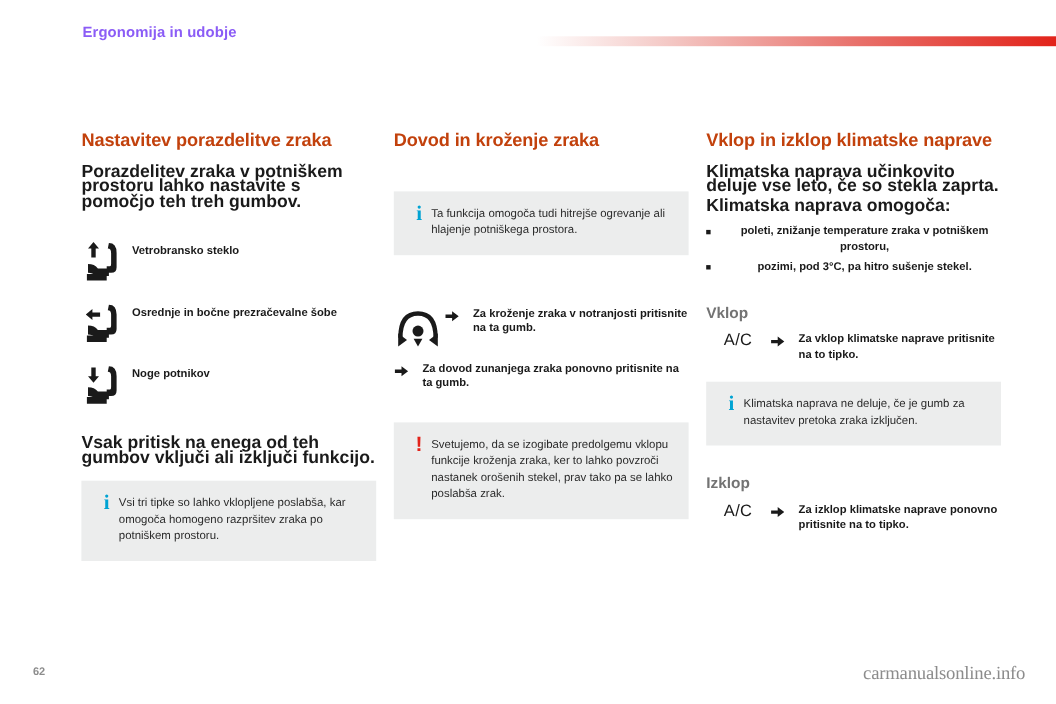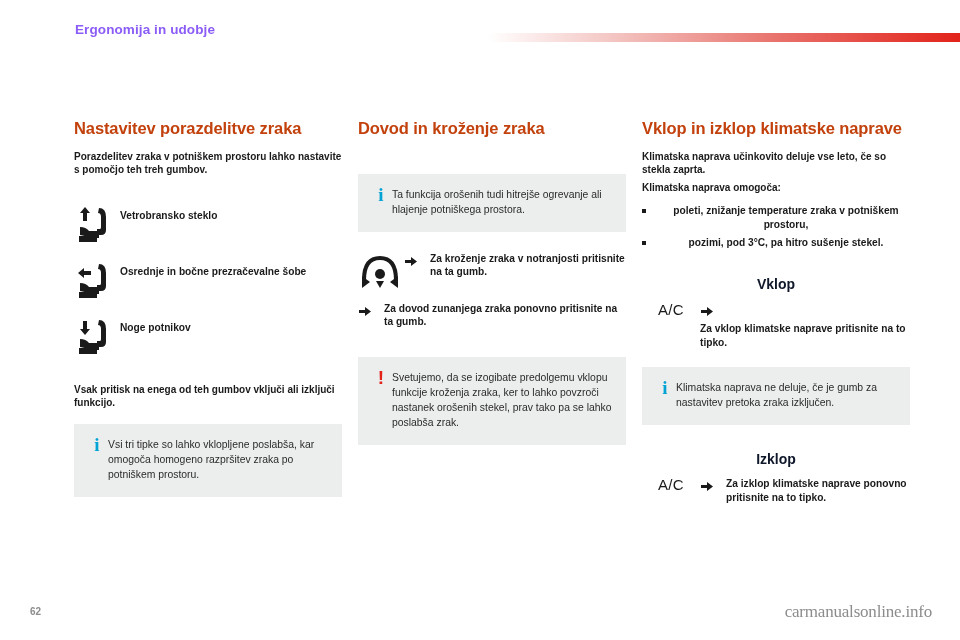--- a/index.html
+++ b/index.html
@@ -63,26 +63,25 @@
     line-height: 20px;
     font-weight: bold;
     color: #c2410c;
     letter-spacing: -.1px;
   }
   h3.sub-title {
     margin: 0 0 6px 0;
     font-size: 14px;
     line-height: 17px;
     font-weight: bold;
-    color: #0f172a;
-    text-align: center;
+    color: #737373;
   }
   p.body {
     margin: 0 0 14px 0;
-    font-size: 10px;
+    font-size: 16px;
     line-height: 13.4px;
     color: #1a1a1a;
     font-weight: bold;
   }
 
   
   .icon-row {
     display: flex;
     align-items: flex-start;
     margin-bottom: 16px;
@@ -285,26 +284,26 @@
     </div>
   </div>
 
   <div class="col col-2">
     <h2 class="section-title">Dovod in kroženje zraka</h2>
 
     <div style="height:24px"></div>
 
     <div class="note-box" style="width:268px;">
       <div class="note-mark info">i</div>
-      <div class="note-text">Ta funkcija orošenih tudi hitrejše ogrevanje ali hlajenje potniškega prostora.</div>
+      <div class="note-text">Ta funkcija omogoča tudi hitrejše ogrevanje ali hlajenje potniškega prostora.</div>
     </div>
 
     <div style="height:18px"></div>
 
-    <div class="icon-row" style="margin-bottom:12px;">
+    <div class="icon-row" style="margin-bottom:12px;margin-top:27px;">
       <div class="icon-box">
         <svg width="44" height="40" viewBox="0 0 44 40">
           <g fill="none" stroke="#1a1a1a" stroke-width="4">
             <path d="M6 30 q0 -22 16 -22 q16 0 16 22"></path>
           </g>
           <g fill="#1a1a1a">
             <path d="M4 26 l8 6 -8 6 z"></path>
             <path d="M40 26 l-8 6 8 6 z"></path>
             <circle cx="22" cy="24" r="5"></circle>
             <path d="M18 31 l8 0 -4 7 z"></path>
@@ -353,21 +352,21 @@
     </ul>
 
     <div style="height:22px"></div>
 
     <h3 class="sub-title">Vklop</h3>
 
     <div class="btn-row" style="margin-bottom:18px;">
       <div class="btn-cell">
         <span class="ac-label">A/C</span>
       </div>
-      <div style="display:flex; align-items:flex-start; padding-top:3px;flex-direction:column;">
+      <div style="display:flex; align-items:flex-start; padding-top:3px;">
         <div class="hand-glyph">
           <svg width="16" height="13" viewBox="0 0 16 13">
             <g fill="#1a1a1a">
               <path d="M1 5 h6 v-3 l6 4.5 -6 4.5 v-3 h-6 z"></path>
             </g>
           </svg>
         </div>
         <div class="hand-text">Za vklop klimatske naprave pritisnite na to tipko.</div>
       </div>
     </div>

